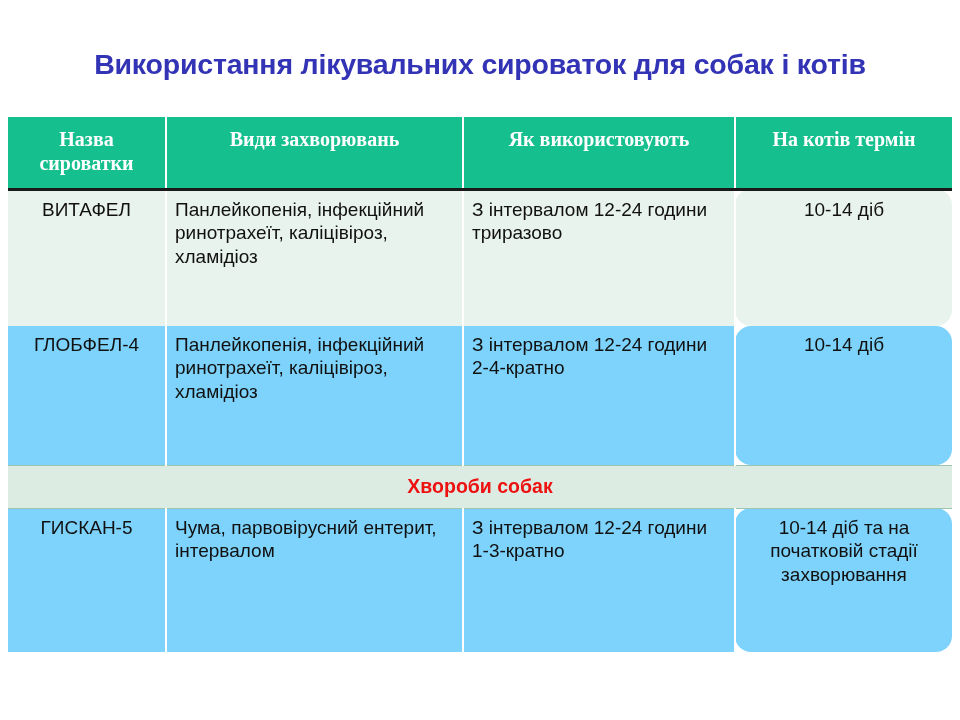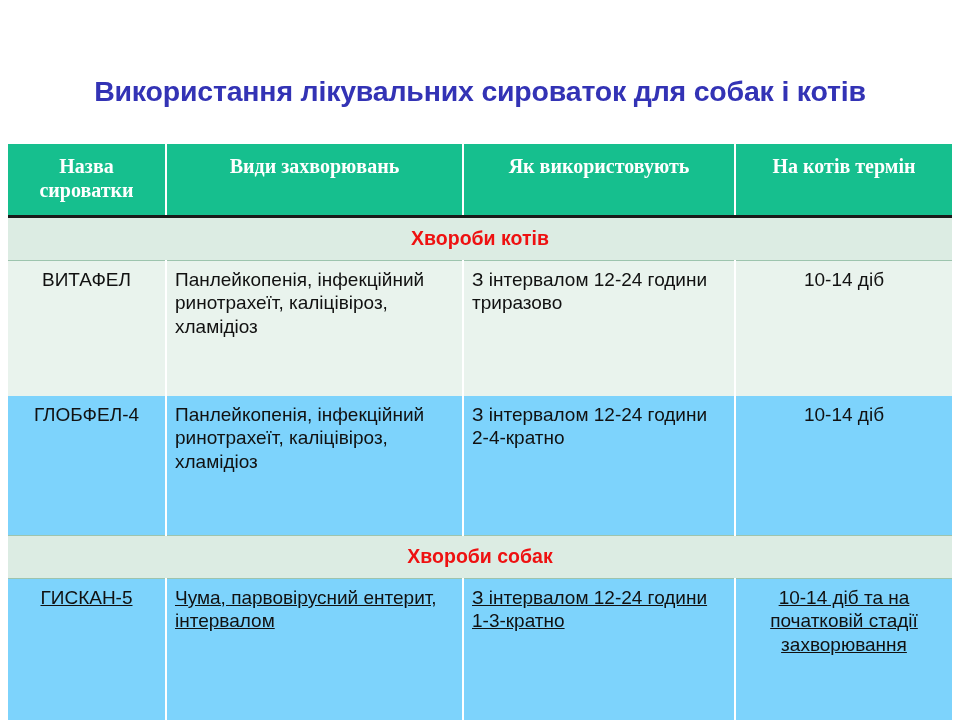--- a/index.html
+++ b/index.html
@@ -11,21 +11,20 @@
     height: 720px;
     background: #ffffff;
     font-family: "Liberation Sans", sans-serif;
     overflow: hidden;
   }
   .slide {
     position: relative;
     width: 960px;
     height: 596px;
     box-sizing: border-box;
-    margin-top: 27px;
   }
   .slide-title {
     position: absolute;
     left: 0;
     top: 48px;
     width: 960px;
     text-align: center;
     font-size: 28.5px;
     font-weight: bold;
     color: #3333b5;
@@ -95,25 +94,25 @@
     border-right: 2px solid #ffffff;
   }
   tr.data-row td:last-child { border-right: 0; }
 
   tr.data-row.tint-a td { background: #e9f3ed; }
   tr.data-row.tint-b td { background: #7dd3fc; }
 
   td.col-name   { text-align: center; padding-left: 12px; }
   td.col-desc   { text-align: left; }
   td.col-usage  { }
-  td.col-term   { text-align: center; }
+  td.col-term   { text-align: center; border-radius: 16px; }
 
   tr.data-row.tint-a.r1 td { height: 118px; }
   tr.data-row.tint-b.r2 td { height: 122px; }
-  tr.data-row.tint-b.r3 td { height: 126px; text-decoration: underline; }
+  tr.data-row.tint-b.r3 td { height: 126px; }
 </style>
 </head>
 <body>
 
 <div class="slide">
 
   <div class="slide-title">Використання лікувальних сироваток для собак і котів</div>
 
   <div class="table-wrap">
     <table class="matrix">
@@ -127,23 +126,20 @@
       <thead>
         <tr class="head-row">
           <th>Назва сироватки</th>
           <th>Види захворювань</th>
           <th>Як використовують</th>
           <th>На котів термін</th>
         </tr>
       </thead>
 
       <tbody>
-        <tr class="section-row">
-          <td colspan="4">Хвороби котів</td>
-        </tr>
 
         <tr class="data-row tint-a r1">
           <td class="col-name">ВИТАФЕЛ</td>
           <td class="col-desc">Панлейкопенія, інфекційний ринотрахеїт, каліцівіроз, хламідіоз</td>
           <td class="col-usage">З інтервалом 12-24 години триразово</td>
           <td class="col-term">10-14 діб</td>
         </tr>
 
         <tr class="data-row tint-b r2">
           <td class="col-name">ГЛОБФЕЛ-4</td>

